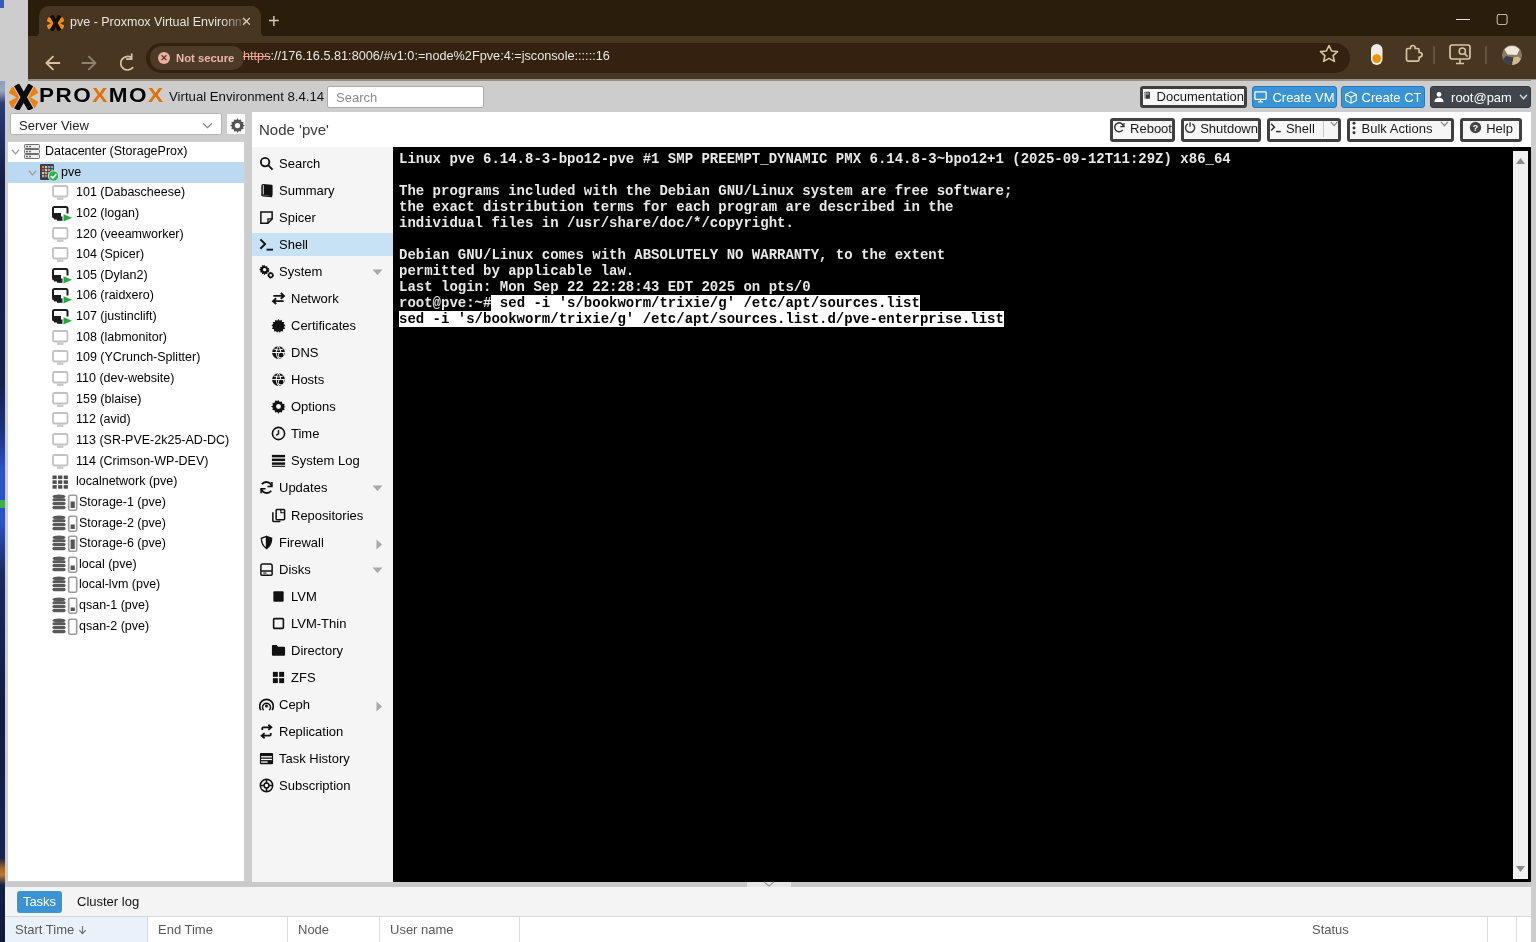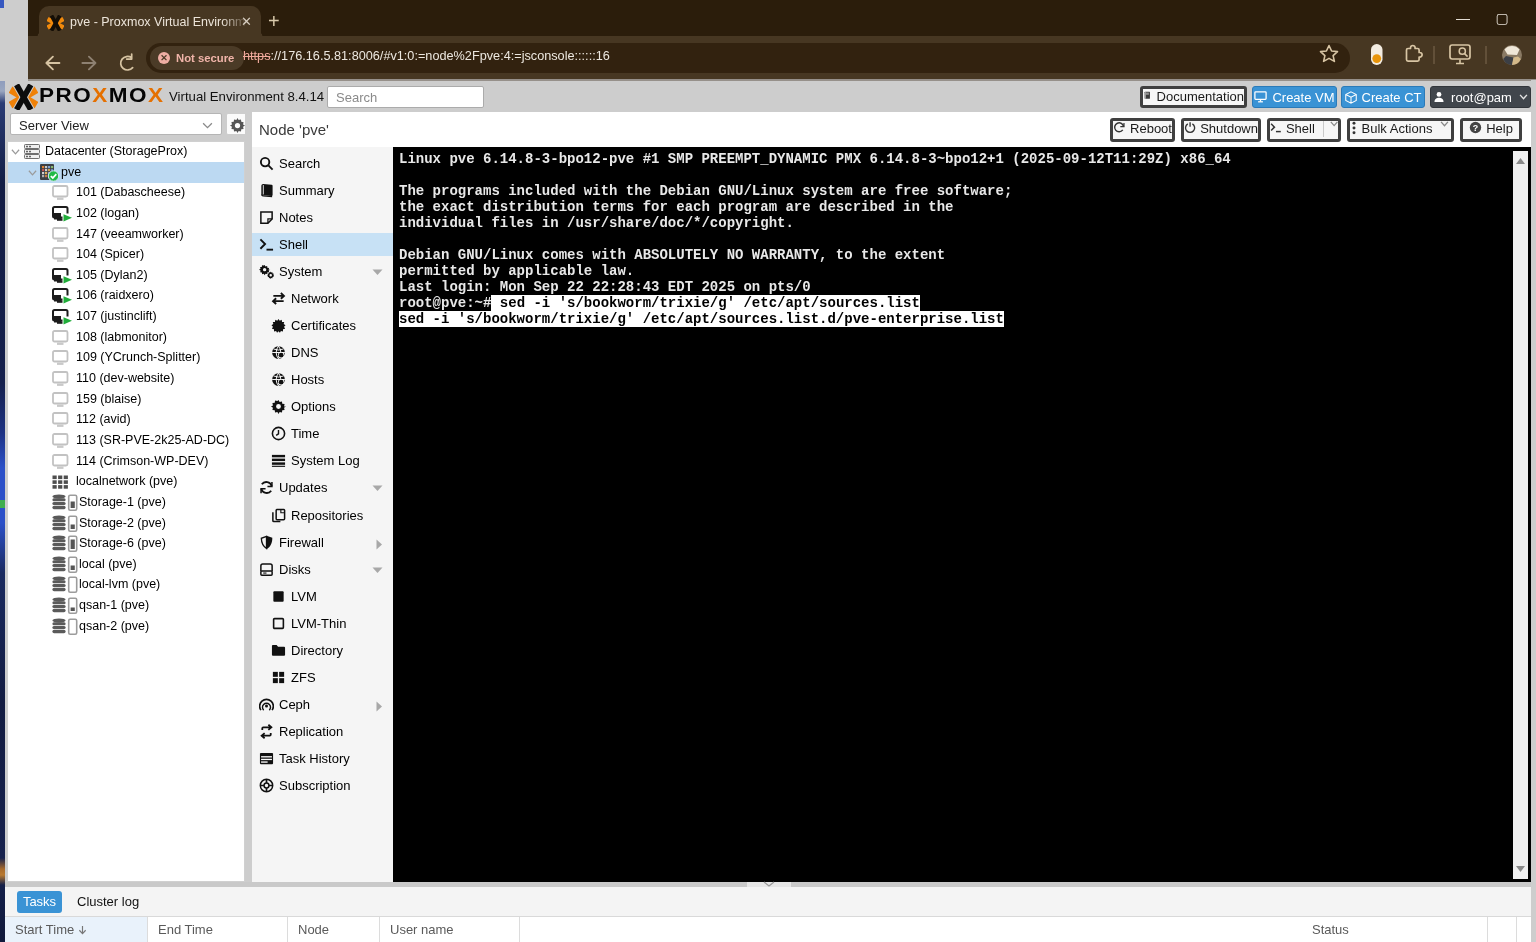--- a/index.html
+++ b/index.html
@@ -269,21 +269,21 @@
           <path d="M10.5 7.5 L21.5 7.5 L21.5 16 L10.5 16 Z" fill="#fff"></path>
           <path d="M11.5 8.2 L20 11.8 L11.5 15.4 Z" fill="#21ad3a"></path>
         </svg>
         <span class="tx" style="left:68px">102 (logan)</span>
       </div>
   <div class="trow" style="top:82px">
         <svg class="tico" style="left:44px;top:3px" width="17" height="16" viewBox="0 0 17 16">
           <rect x="1" y="1" width="14.5" height="10.5" rx="1.5" fill="#fff" stroke="#c2c2c2" stroke-width="1.8"></rect>
           <rect x="5" y="12.5" width="6.5" height="2.4" fill="#c9c9c9"></rect>
         </svg>
-        <span class="tx" style="left:68px">147 (veeamworker)</span>
+        <span class="tx" style="left:68px">120 (veeamworker)</span>
       </div>
   <div class="trow" style="top:102px">
         <svg class="tico" style="left:44px;top:3px" width="17" height="16" viewBox="0 0 17 16">
           <rect x="1" y="1" width="14.5" height="10.5" rx="1.5" fill="#fff" stroke="#c2c2c2" stroke-width="1.8"></rect>
           <rect x="5" y="12.5" width="6.5" height="2.4" fill="#c9c9c9"></rect>
         </svg>
         <span class="tx" style="left:68px">104 (Spicer)</span>
       </div>
   <div class="trow" style="top:123px">
         <svg class="tico" style="left:44px;top:3px" width="22" height="16" viewBox="0 0 22 16">
@@ -517,21 +517,21 @@
           <path d="M4.6 2.2 L4.6 12.2" stroke="#fff" stroke-width="0.9"></path>
           <path d="M2.5 10.9 C2.5 12 3.4 12.9 4.5 13 L14 13.8 L14 15.2 L4.3 14.4 C3 14.3 2.2 13.4 2.2 12.3 Z" fill="#111"></path>
         </svg>
         <span class="ntx" style="left:27px">Summary</span>
       </div>
   <div class="nrow" style="top:59px">
         <svg class="nico" style="left:7px" width="15" height="15" viewBox="0 0 16 16" fill="none" stroke="#111" stroke-width="1.6">
           <path d="M2 2 L14 2 L14 9.5 L9.5 14 L2 14 Z"></path>
           <path d="M14 9.5 L9.5 9.5 L9.5 14" stroke-width="1.3"></path>
         </svg>
-        <span class="ntx" style="left:27px">Notes</span>
+        <span class="ntx" style="left:27px">Spicer</span>
       </div>
   <div class="nrow nsel" style="top:86px">
         <svg class="nico" style="left:7px" width="15" height="15" viewBox="0 0 16 16" fill="none" stroke="#111" stroke-width="2">
           <path d="M1.5 2.5 L6.5 7.5 L1.5 12.5"></path>
           <path d="M8 13.5 L15 13.5"></path>
         </svg>
         <span class="ntx" style="left:27px">Shell</span>
       </div>
   <div class="nrow" style="top:113px">
         <svg class="nico" style="left:7px" width="15" height="15" viewBox="0 0 16 16">

